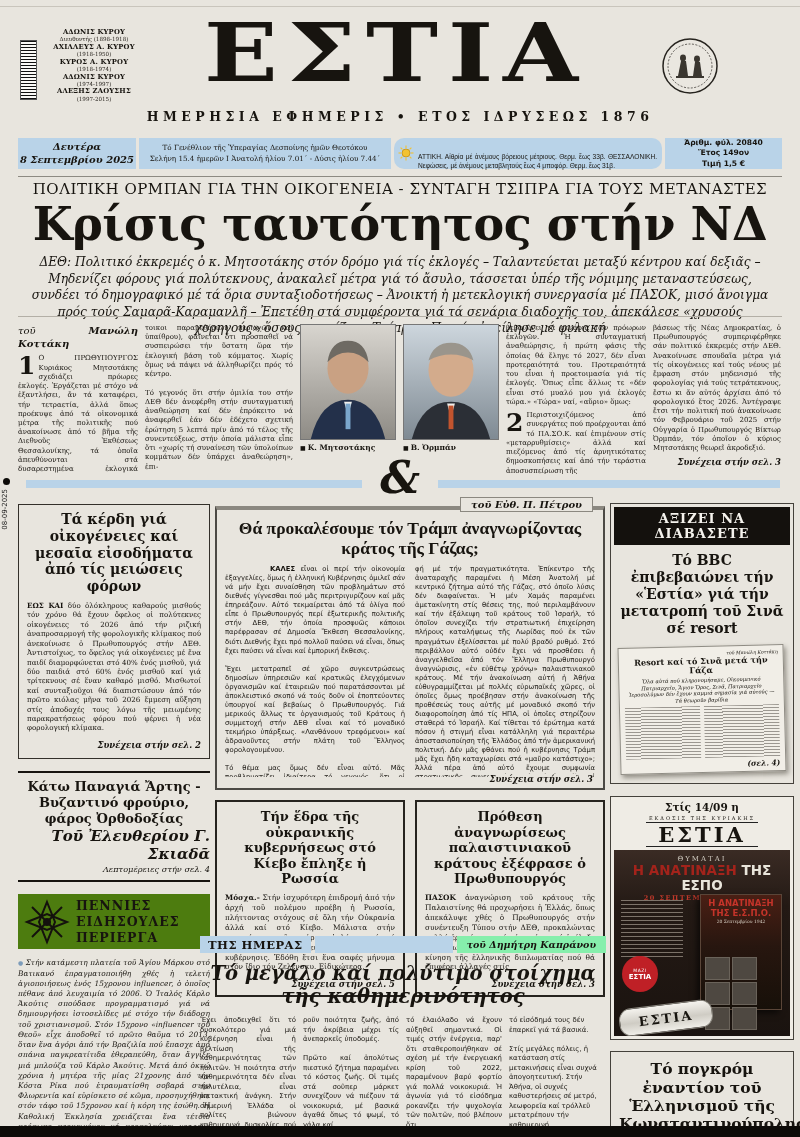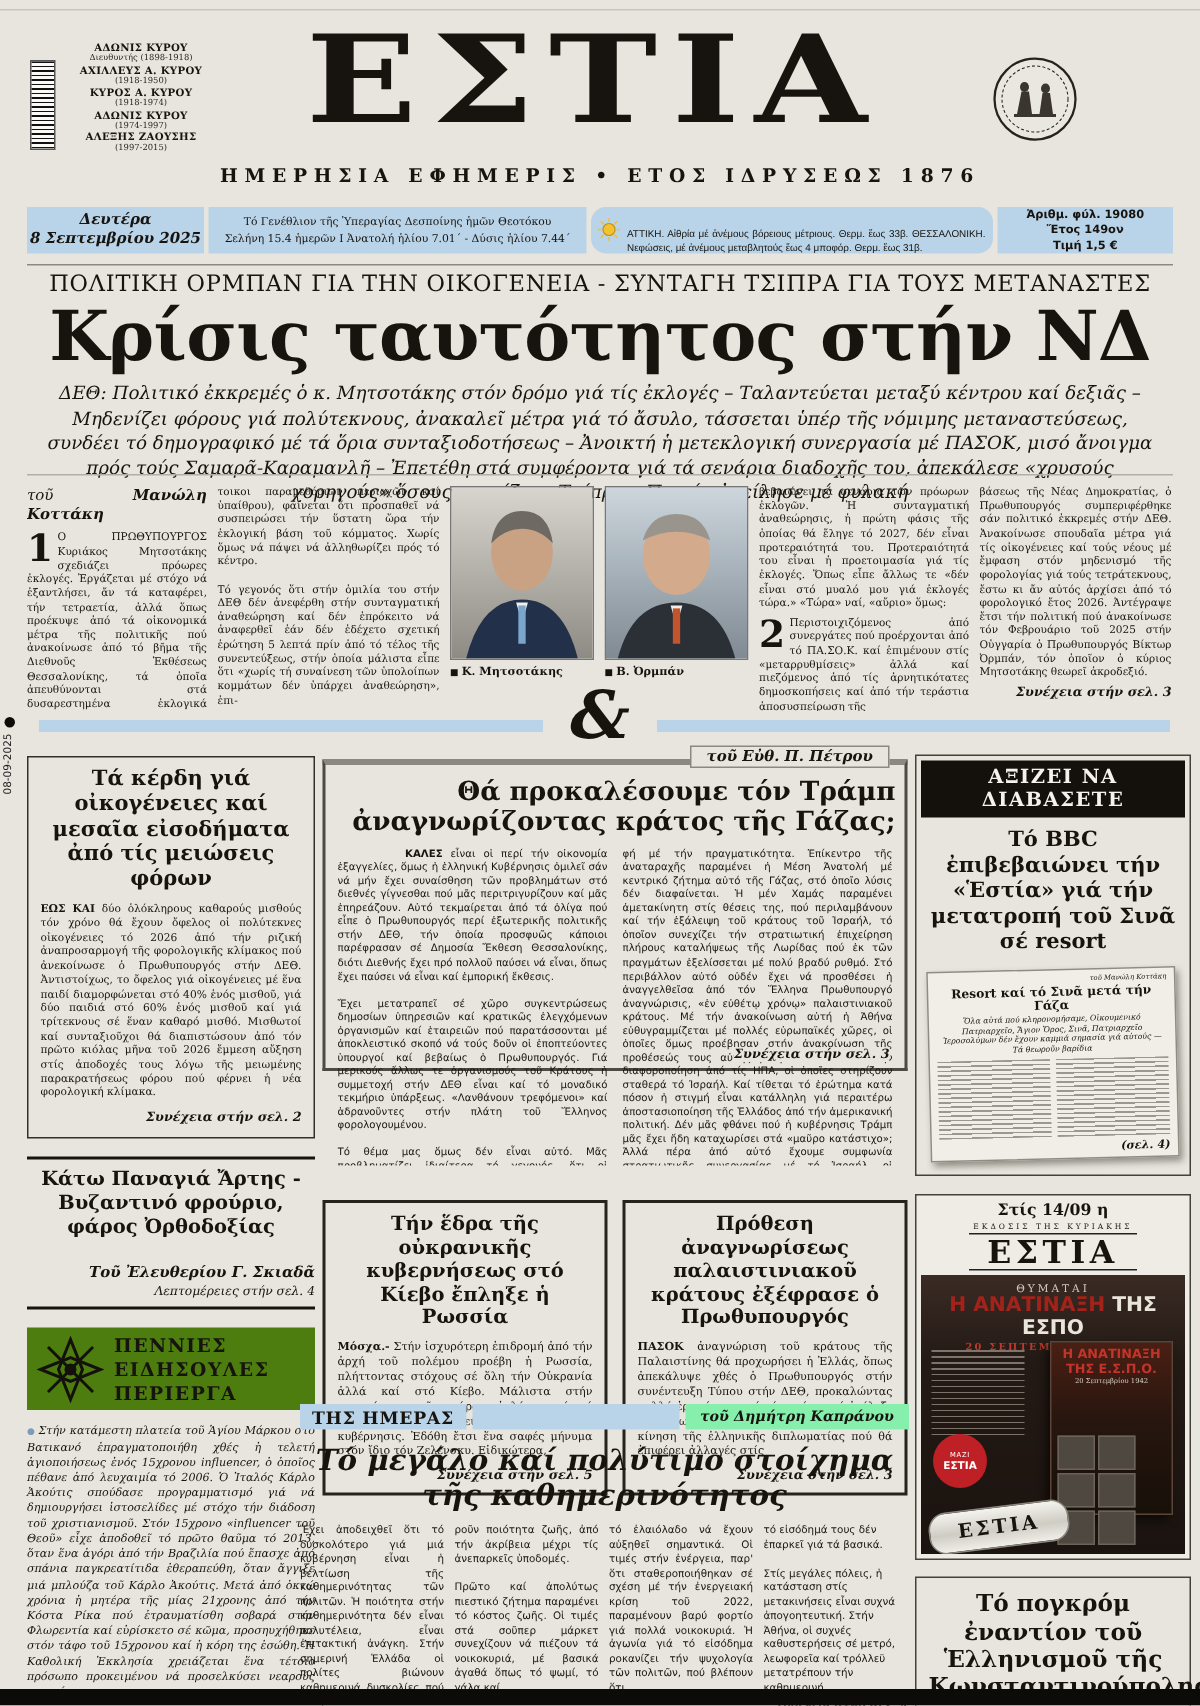--- a/index.html
+++ b/index.html
@@ -69,35 +69,35 @@
 
   
   #left-col{left:18px;top:504px;width:192px;}
   #tax-box{border:1px solid #33302a;padding:6px 8px 8px;background:#e8e5de;box-sizing:border-box;}
   #tax-box .t{font-size:14px;font-weight:bold;text-align:center;line-height:1.2;margin-bottom:6px;}
   #tax-box .bd{font-size:7.1px;line-height:1.33;}
   #tax-box .bd .lead-in{font-weight:bold;}
   .cont{ text-align:right;font-weight:bold;font-style:italic;font-size:8.5px;margin-top:7px;}
   #byz{margin-top:12px;border-top:2px solid #17140f;padding-top:6px;}
   #byz .t{font-size:13px;font-weight:bold;text-align:center;line-height:1.22;}
-  #byz .a{font-size:10px;font-weight:bold;font-style:italic;text-align:right;margin-top:17px;}
+  #byz .a{font-size:15px;font-weight:bold;font-style:italic;text-align:right;margin-top:1px;}
   #byz .d{font-size:8.2px;font-style:italic;text-align:right;margin-top:1px;padding-bottom:6px;
     border-bottom:2px solid #17140f;}
   #pennies{margin-top:12px;background:#4d7c0f;display:flex;align-items:center;gap:6px;padding:4px 6px;}
   #pennies .lines{font-size:12.5px;font-weight:bold;letter-spacing:1px;line-height:1.25;}
   #briefs{margin-top:9px;font-size:7.4px;font-style:italic;line-height:1.38;}
   #briefs p{margin:0 0 7px;}
   #briefs p::before{content:"● ";color:#7d9cba;font-size:6px;font-style:normal;}
 
   
-  #gaza-box{left:215px;top:506px;width:390px;height:208px;box-sizing:border-box;
+  #gaza-box{left:215px;top:506px;width:390px;height:284px;box-sizing:border-box;
     border:2px solid #4c4a45;border-top:4px solid #8b8880;background:#e8e5de;}
   #gaza-byline{position:absolute;top:-13px;right:10px;background:#e8e5de;border:1px solid #8b8880;
     padding:1px 10px;font-size:10px;font-style:italic;font-weight:bold;}
-  #gaza-title{font-size:17.5px;font-weight:bold;text-align:right;line-height:1.15;margin:8px 6px 7px;}
+  #gaza-title{font-size:17.5px;font-weight:bold;text-align:center;line-height:1.15;margin:8px 6px 7px;font-family:Liberation Serif, serif;}
   #gaza-cols{display:flex;gap:10px;padding:0 8px;height:212px;overflow:hidden;}
   .gaza-col{width:181px;font-size:6.8px;line-height:1.33;overflow:hidden;}
   .gaza-col .lead-in{font-weight:bold;margin-left:45px;}
   #gaza-cont{position:absolute;right:10px;bottom:4px;background:#e8e5de;
     font-weight:bold;font-style:italic;font-size:8.5px;}
 
   
   #news-boxes{left:215px;top:800px;width:390px;display:flex;gap:10px;}
   .nbox{width:190px;box-sizing:border-box;border:2px solid #26231e;padding:7px 8px 6px;background:#e8e5de;}
   .nbox .t{font-size:13px;font-weight:bold;text-align:center;line-height:1.2;margin-bottom:6px;}
@@ -227,21 +227,21 @@
           <line x1="13" y1="8" x2="15.5" y2="8"></line>
         <line x1="2.6" y1="2.6" x2="4.4" y2="4.4"></line>
           <line x1="11.6" y1="11.6" x2="13.4" y2="13.4"></line>
         <line x1="2.6" y1="13.4" x2="4.4" y2="11.6"></line>
           <line x1="11.6" y1="4.4" x2="13.4" y2="2.6"></line>
       </g>
     </svg>
     <div>ΑΤΤΙΚΗ. Αἰθρία μέ ἀνέμους βόρειους μέτριους. Θερμ. ἕως 33β. ΘΕΣΣΑΛΟΝΙΚΗ. Νεφώσεις, μέ ἀνέμους μεταβλητούς ἕως 4 μποφόρ. Θερμ. ἕως 31β.</div>
   </div>
   <div class="iseg" id="iseg-issue">
-    <div>Ἀριθμ. φύλ. 19080</div>
+    <div>Ἀριθμ. φύλ. 20840</div>
     <div>Ἔτος 149ον</div>
     <div>Τιμή 1,5 €</div>
   </div>
 </div>
 
 <div class="abs" id="kicker-rule"></div>
 <div class="abs" id="kicker">ΠΟΛΙΤΙΚΗ ΟΡΜΠΑΝ ΓΙΑ ΤΗΝ ΟΙΚΟΓΕΝΕΙΑ - ΣΥΝΤΑΓΗ ΤΣΙΠΡΑ ΓΙΑ ΤΟΥΣ ΜΕΤΑΝΑΣΤΕΣ</div>
 <div class="abs" id="headline">Κρίσις ταυτότητος στήν ΝΔ</div>
 <div class="abs" id="deck">ΔΕΘ: Πολιτικό ἐκκρεμές ὁ κ. Μητσοτάκης στόν δρόμο γιά τίς ἐκλογές – Ταλαντεύεται μεταξύ κέντρου καί δεξιᾶς – Μηδενίζει φόρους γιά πολύτεκνους, ἀνακαλεῖ μέτρα γιά τό ἄσυλο, τάσσεται ὑπέρ τῆς νόμιμης μεταναστεύσεως, συνδέει τό δημογραφικό μέ τά ὅρια συνταξιοδοτήσεως – Ἀνοικτή ἡ μετεκλογική συνεργασία μέ ΠΑΣΟΚ, μισό ἄνοιγμα πρός τούς Σαμαρᾶ-Καραμανλῆ – Ἐπετέθη στά συμφέροντα γιά τά σενάρια διαδοχῆς του, ἀπεκάλεσε «χρυσούς χορηγούς» ὅσους στηρίζουν Τσίπρα – Ποιούς ἀπείλησε μέ φυλακή</div>
 <div class="abs" id="deck-rule"></div>

